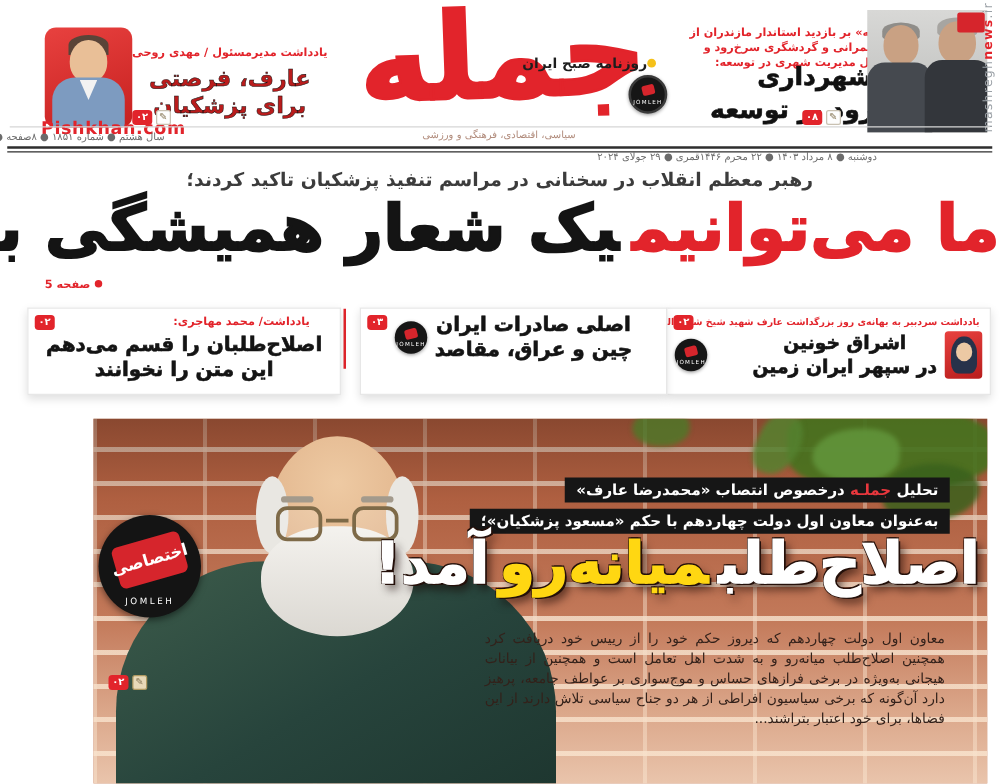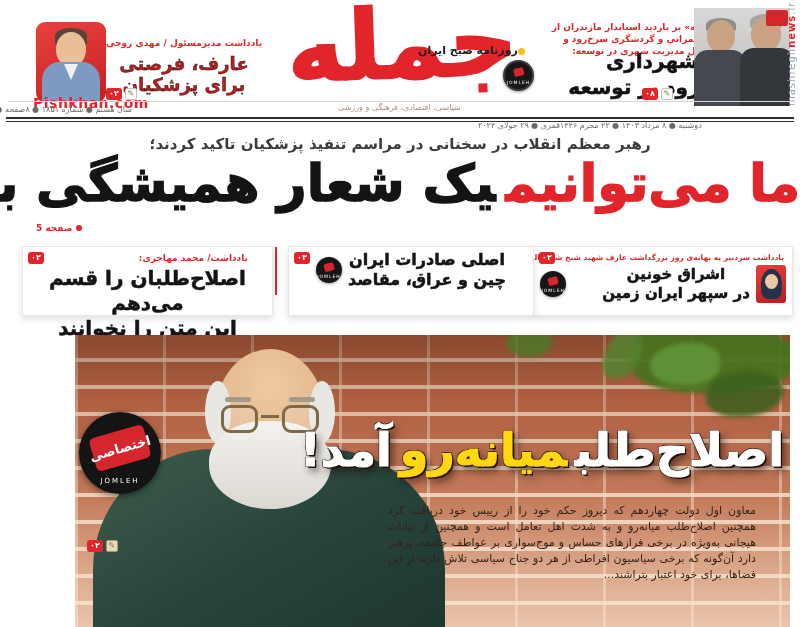--- a/index.html
+++ b/index.html
@@ -215,21 +215,21 @@
         <span class="bc-red"></span>
         <span class="bc-label">JOMLEH</span>
       </div>
     </div>
   </div>
   <div class="brief-sep" style="left:275px;"></div>
 
   <div class="brief" style="left:22px; width:251px;">
     <span class="num-badge">۰۲</span>
     <div class="brief-kicker" style="font-size:9px;text-align:right;">یادداشت/ محمد مهاجری:</div>
-    <div class="brief-title" style="margin-top:3px; font-size:20px;">
+    <div class="brief-title" style="margin-top:3px; font-size:16px;">
       <div>اصلاح‌طلبان را قسم می‌دهم</div>
       <div>این متن را نخوانند</div>
     </div>
   </div>
 
   <div class="feature">
 
     <div class="leaf" style="right:-10px; top:-12px; width:170px; height:70px; border-radius:40% 60% 55% 45%; background:#47721f; opacity:.92;"></div>
     <div class="leaf" style="right:70px; top:8px; width:70px; height:42px; border-radius:60% 40% 50% 50%; background:#61943a; opacity:.9;"></div>
     <div class="leaf" style="right:6px; top:36px; width:78px; height:46px; border-radius:55% 45% 60% 40%; background:#3a611d; opacity:.85;"></div>
@@ -250,20 +250,28 @@
       <div class="bridge"></div>
     </div>
 
     <div class="stamp">
       <div class="stamp-square">
         <span>اختصاصی</span>
       </div>
       <div class="stamp-brand">JOMLEH</div>
     </div>
 
+    <div class="feat-kickers">
+      <div class="feat-kicker-line">
+        <span class="strip"><span>تحلیل </span><span class="brand-red">جملـه</span><span> درخصوص انتصاب «محمدرضا عارف»</span></span>
+      </div>
+      <div class="feat-kicker-line">
+        <span class="strip">به‌عنوان معاون اول دولت چهاردهم با حکم «مسعود پزشکیان»؛</span>
+      </div>
+    </div>
 
     <div class="feat-title">
       <span>اصلاح‌طلب</span><span class="y">میانه‌رو</span><span>آمد!</span>
     </div>
 
     <div class="feat-body">معاون اول دولت چهاردهم که دیروز حکم خود را از رییس خود دریافت کرد همچنین اصلاح‌طلب میانه‌رو و به شدت اهل تعامل است و همچنین از بیانات هیجانی به‌ویژه در برخی فرازهای حساس و موج‌سواری بر عواطف جامعه، پرهیز دارد آن‌گونه که برخی سیاسیون افراطی از هر دو جناح سیاسی تلاش دارند از این فضاها، برای خود اعتبار بتراشند...</div>
 
     <div class="badge-group feat-badge">
       <span class="num-badge">۰۲</span>
       <span class="pen-box">✎</span>

